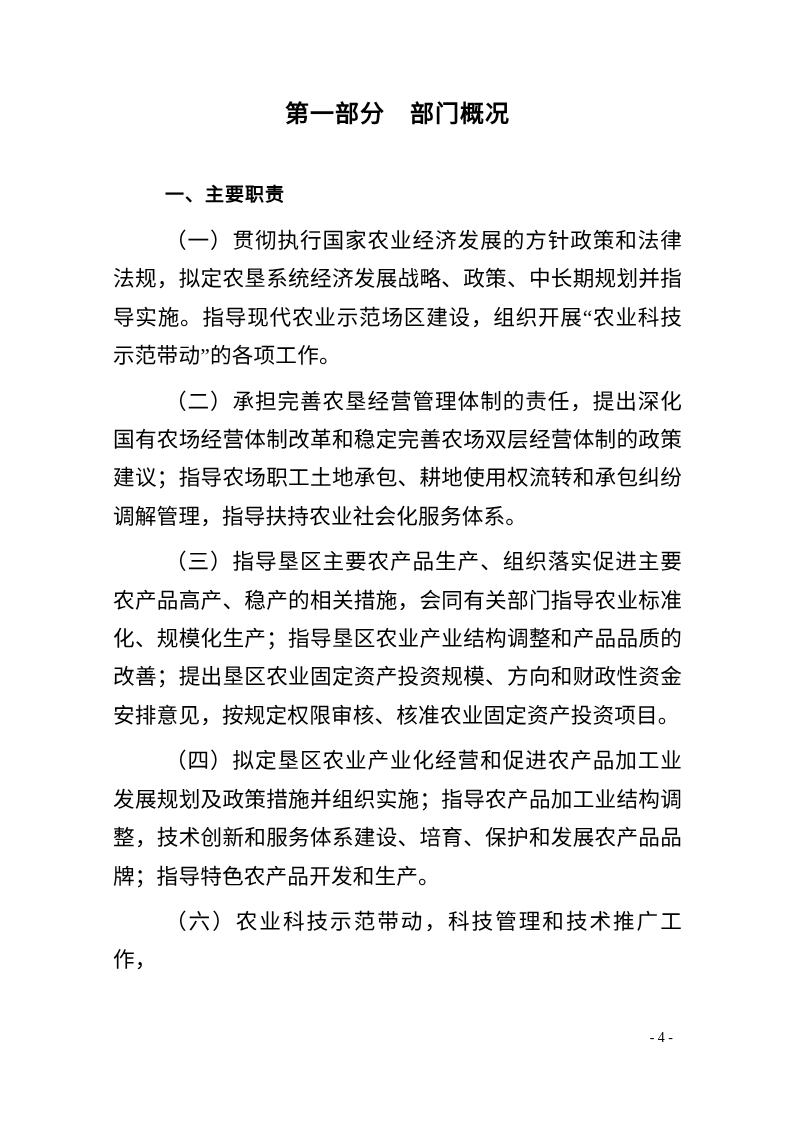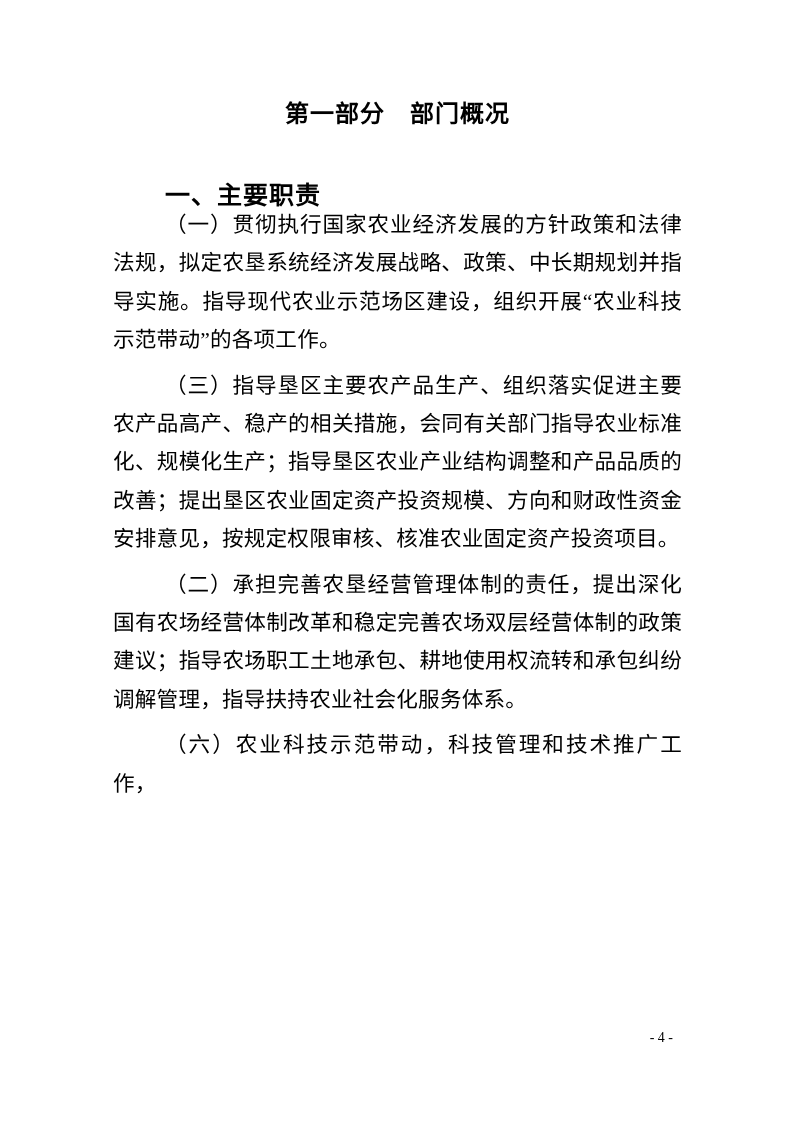--- a/index.html
+++ b/index.html
@@ -32,27 +32,27 @@
     font-size: 24px;
     line-height: 26px;
     letter-spacing: 1px;
     color: #000000;
   }
   .section-heading {
     margin: 57px 0 0 0;
     padding-left: 52px;
     font-family: "Liberation Sans", sans-serif;
     font-weight: bold;
-    font-size: 25px;
+    font-size: 19px;
     line-height: 22px;
     letter-spacing: 1px;
     color: #000000;
   }
   .body-text {
-    margin-top: 0;
+    margin-top: 16px;
   }
   .para {
     margin: 0 0 7px 0;
     font-family: "Liberation Serif", serif;
     font-size: 21.6px;
     line-height: 38.4px;
     text-align: justify;
     text-indent: 52px;
     letter-spacing: 0.2px;
     color: #000000;
@@ -71,20 +71,21 @@
 <body>
 
 <div class="page">
 
   <h1 class="doc-title">第一部分　部门概况</h1>
 
   <h2 class="section-heading">一、主要职责</h2>
 
   <div class="body-text">
     <p class="para">（一）贯彻执行国家农业经济发展的方针政策和法律法规，拟定农垦系统经济发展战略、政策、中长期规划并指导实施。指导现代农业示范场区建设，组织开展“农业科技示范带动”的各项工作。</p>
+    <p class="para">（二）承担完善农垦经营管理体制的责任，提出深化国有农场经营体制改革和稳定完善农场双层经营体制的政策建议；指导农场职工土地承包、耕地使用权流转和承包纠纷调解管理，指导扶持农业社会化服务体系。</p>
     <p class="para">（三）指导垦区主要农产品生产、组织落实促进主要农产品高产、稳产的相关措施，会同有关部门指导农业标准化、规模化生产；指导垦区农业产业结构调整和产品品质的改善；提出垦区农业固定资产投资规模、方向和财政性资金安排意见，按规定权限审核、核准农业固定资产投资项目。</p>
-    <p class="para">（二）承担完善农垦经营管理体制的责任，提出深化国有农场经营体制改革和稳定完善农场双层经营体制的政策建议；指导农场职工土地承包、耕地使用权流转和承包纠纷调解管理，指导扶持农业社会化服务体系。</p>
+    <p class="para">（四）拟定垦区农业产业化经营和促进农产品加工业发展规划及政策措施并组织实施；指导农产品加工业结构调整，技术创新和服务体系建设、培育、保护和发展农产品品牌；指导特色农产品开发和生产。</p>
     <p class="para">（六）农业科技示范带动，科技管理和技术推广工作，</p>
   </div>
 
   <div class="page-number">- 4 -</div>
 
 </div>
 
 </body></html>

